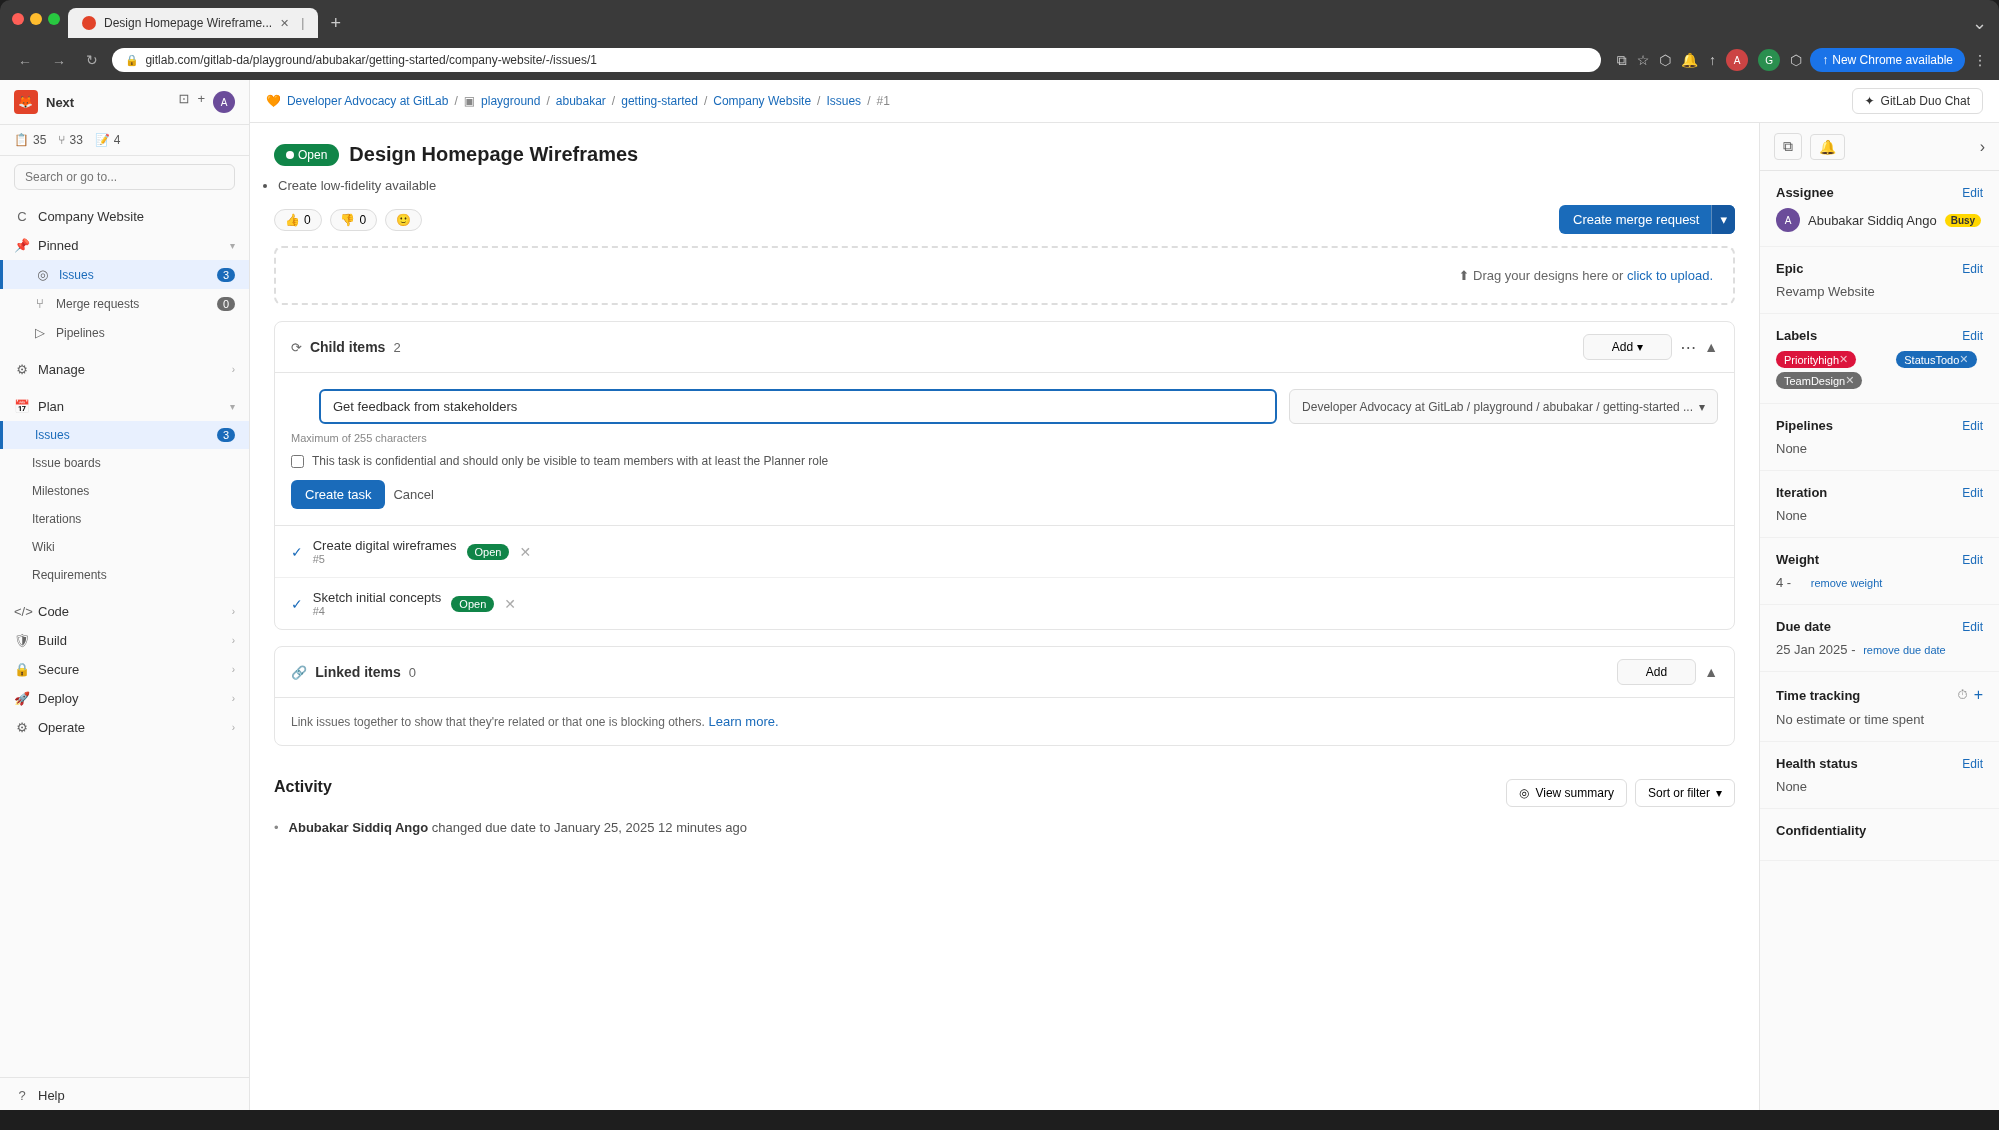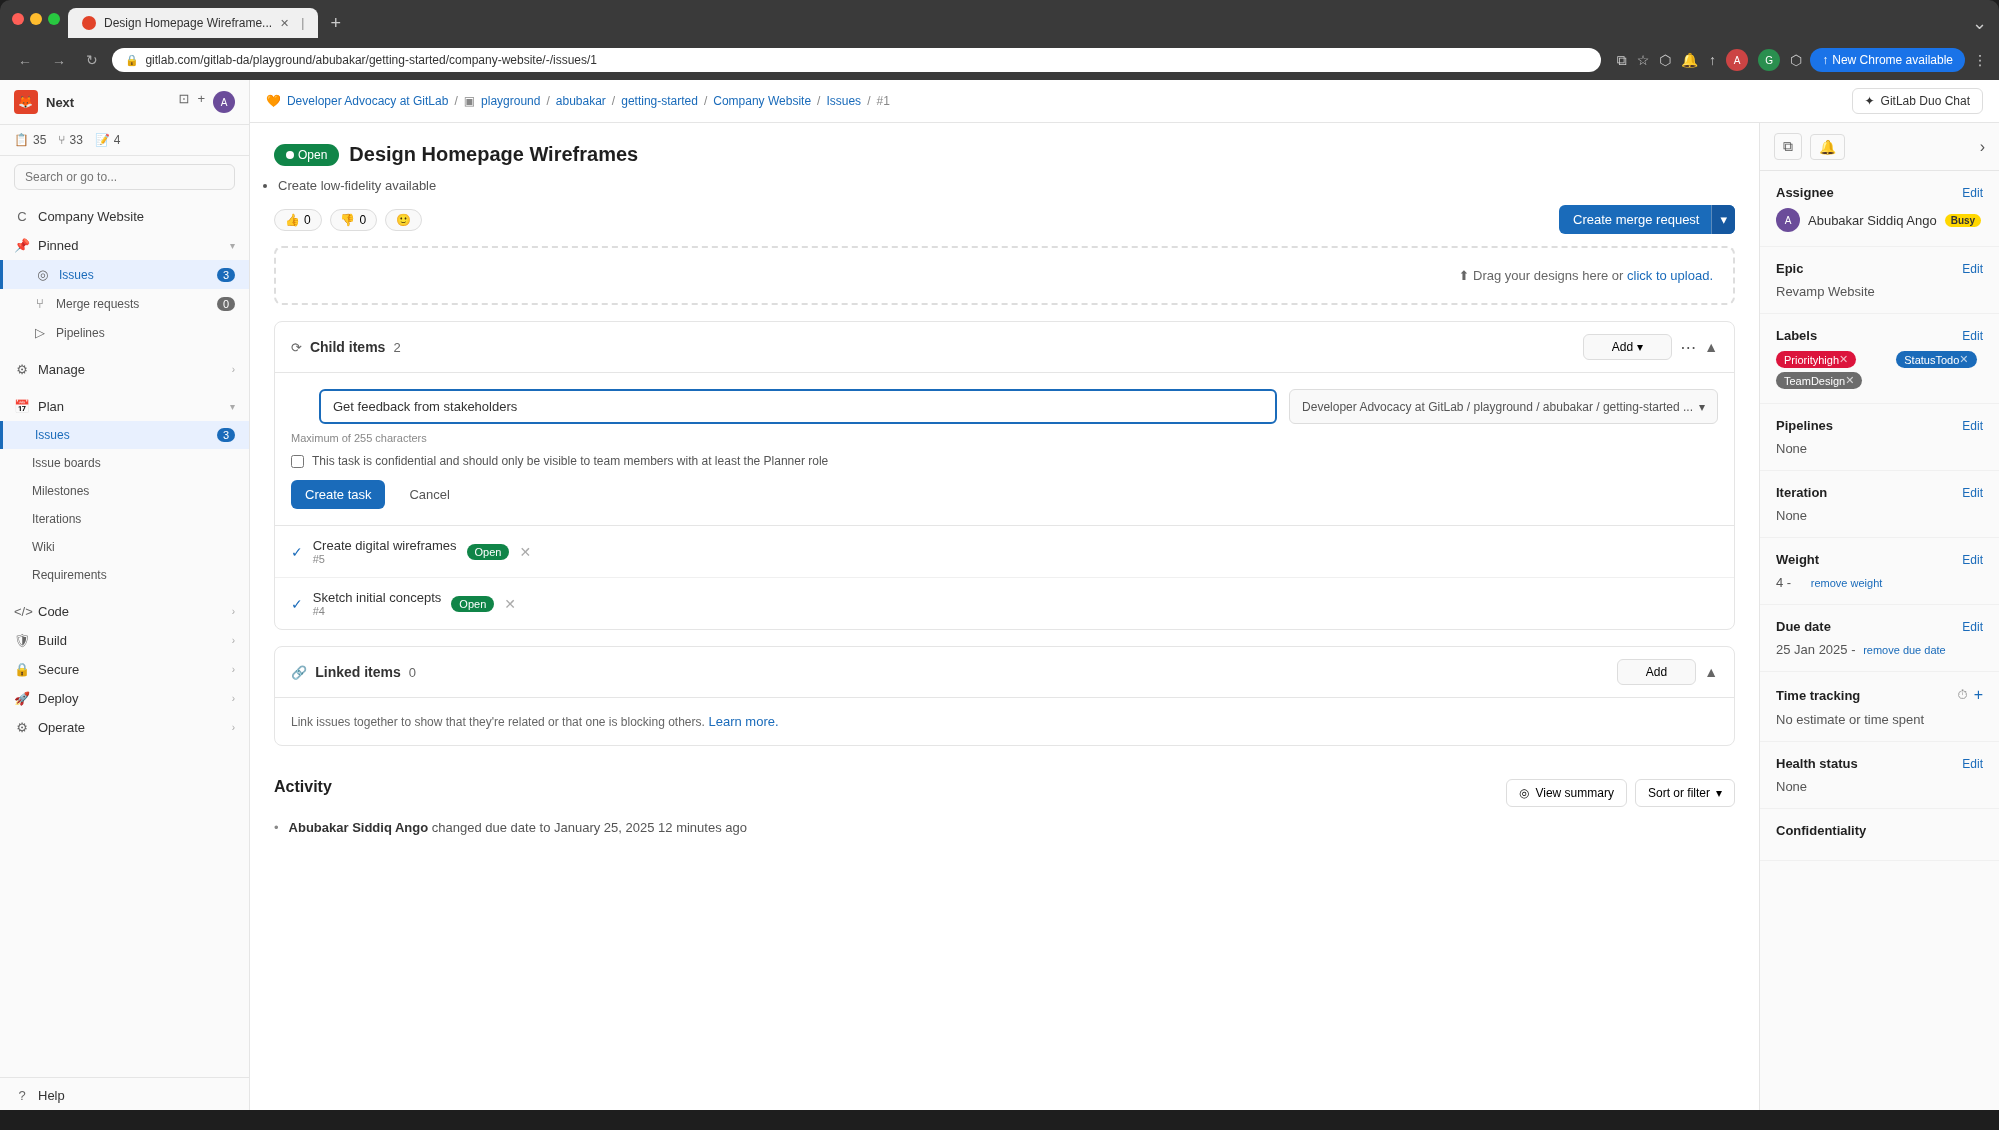--- a/index.html
+++ b/index.html
@@ -88,21 +88,21 @@
     .collapse-btn { background: none; border: none; cursor: pointer; color: #666; font-size: 14px; }
 
     
     .task-form { padding: 16px; border-bottom: 1px solid #e5e5e5; }
     .form-row { display: flex; gap: 12px; margin-bottom: 8px; margin-left: 28px; }
     .form-input { flex: 1; border: 2px solid #1a6bba; border-radius: 6px; padding: 8px 12px; font-size: 13px; color: #333; outline: none; }
     .form-hint { font-size: 11px; color: #888; margin-bottom: 10px; }
     .project-select { border: 1px solid #ddd; border-radius: 6px; padding: 8px 12px; font-size: 12px; color: #555; background: #f9f9f9; min-width: 320px; display: flex; align-items: center; gap: 6px; cursor: pointer; }
     .project-select .arrow { margin-left: auto; }
     .confidential-row { display: flex; align-items: center; gap: 8px; margin-bottom: 12px; font-size: 12px; color: #555; }
-    .form-buttons { display: flex; gap: 16px; }
+    .form-buttons { display: flex; gap: 0; }
     .create-task-btn { background: #1a6bba; color: white; border: none; border-radius: 6px; padding: 7px 14px; font-size: 13px; cursor: pointer; }
     .cancel-btn { background: none; border: none; color: #555; cursor: pointer; font-size: 13px; padding: 7px 8px; }
 
     
     .child-item { display: flex; align-items: center; padding: 12px 16px; border-bottom: 1px solid #f0f0f0; gap: 10px; }
     .child-item:last-child { border-bottom: none; }
     .child-icon { color: #1a6bba; font-size: 14px; }
     .child-title { font-size: 13px; color: #333; flex: 1; }
     .child-number { font-size: 11px; color: #888; display: block; }
     .open-badge { background: #108548; color: white; border-radius: 10px; padding: 2px 8px; font-size: 11px; }

